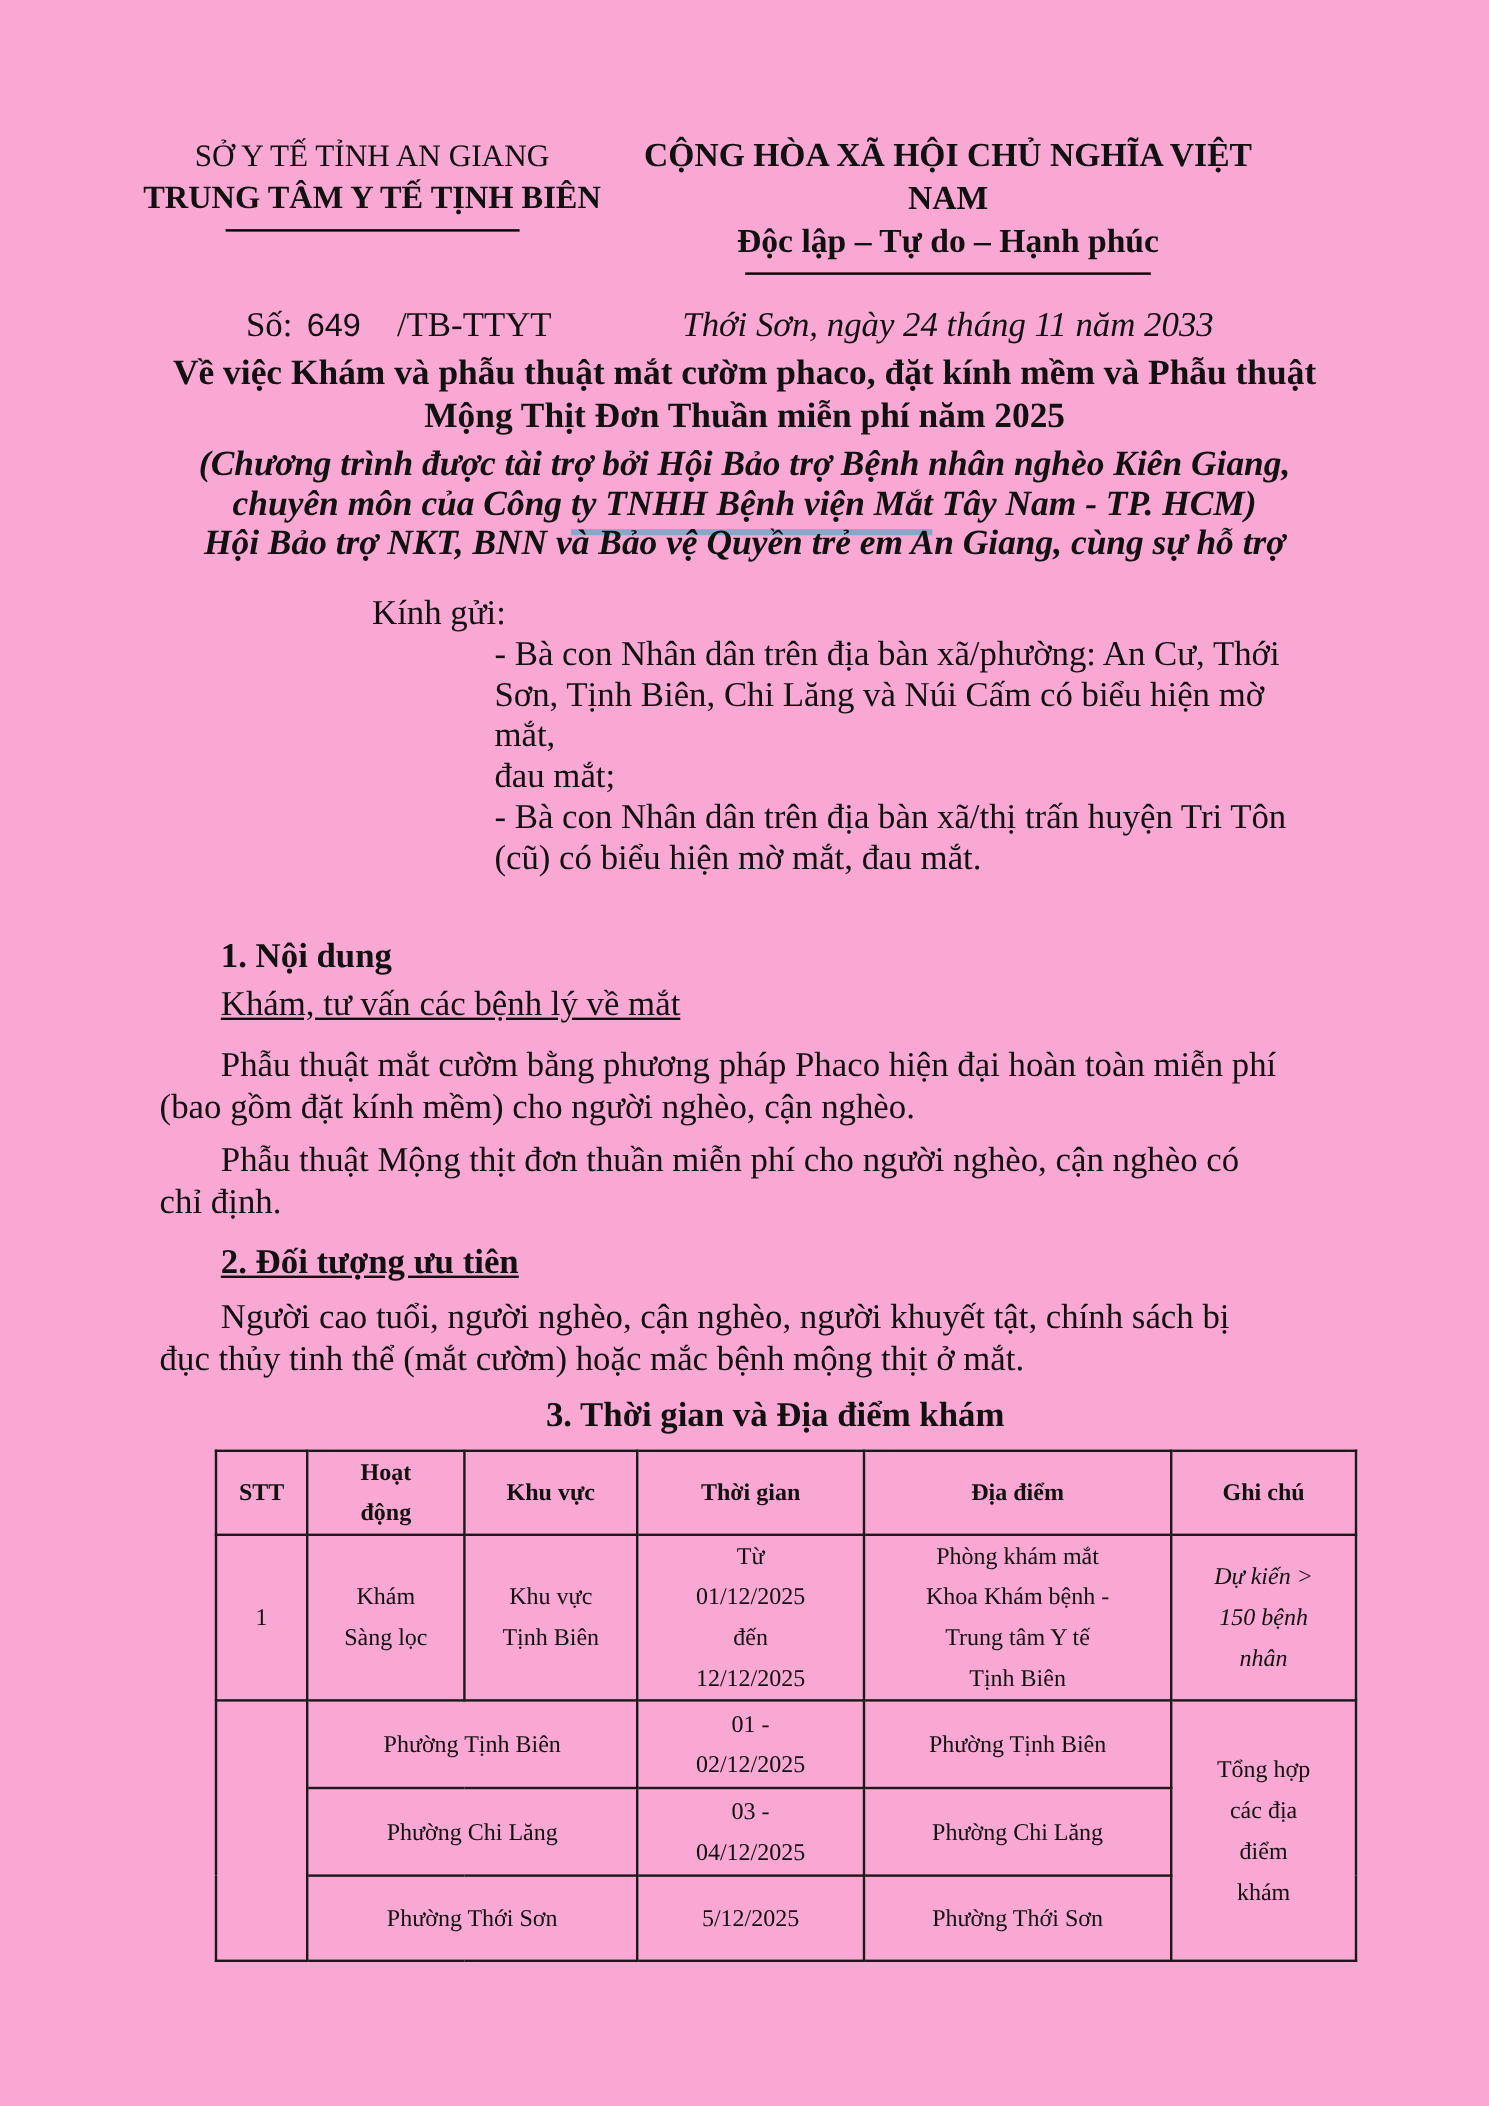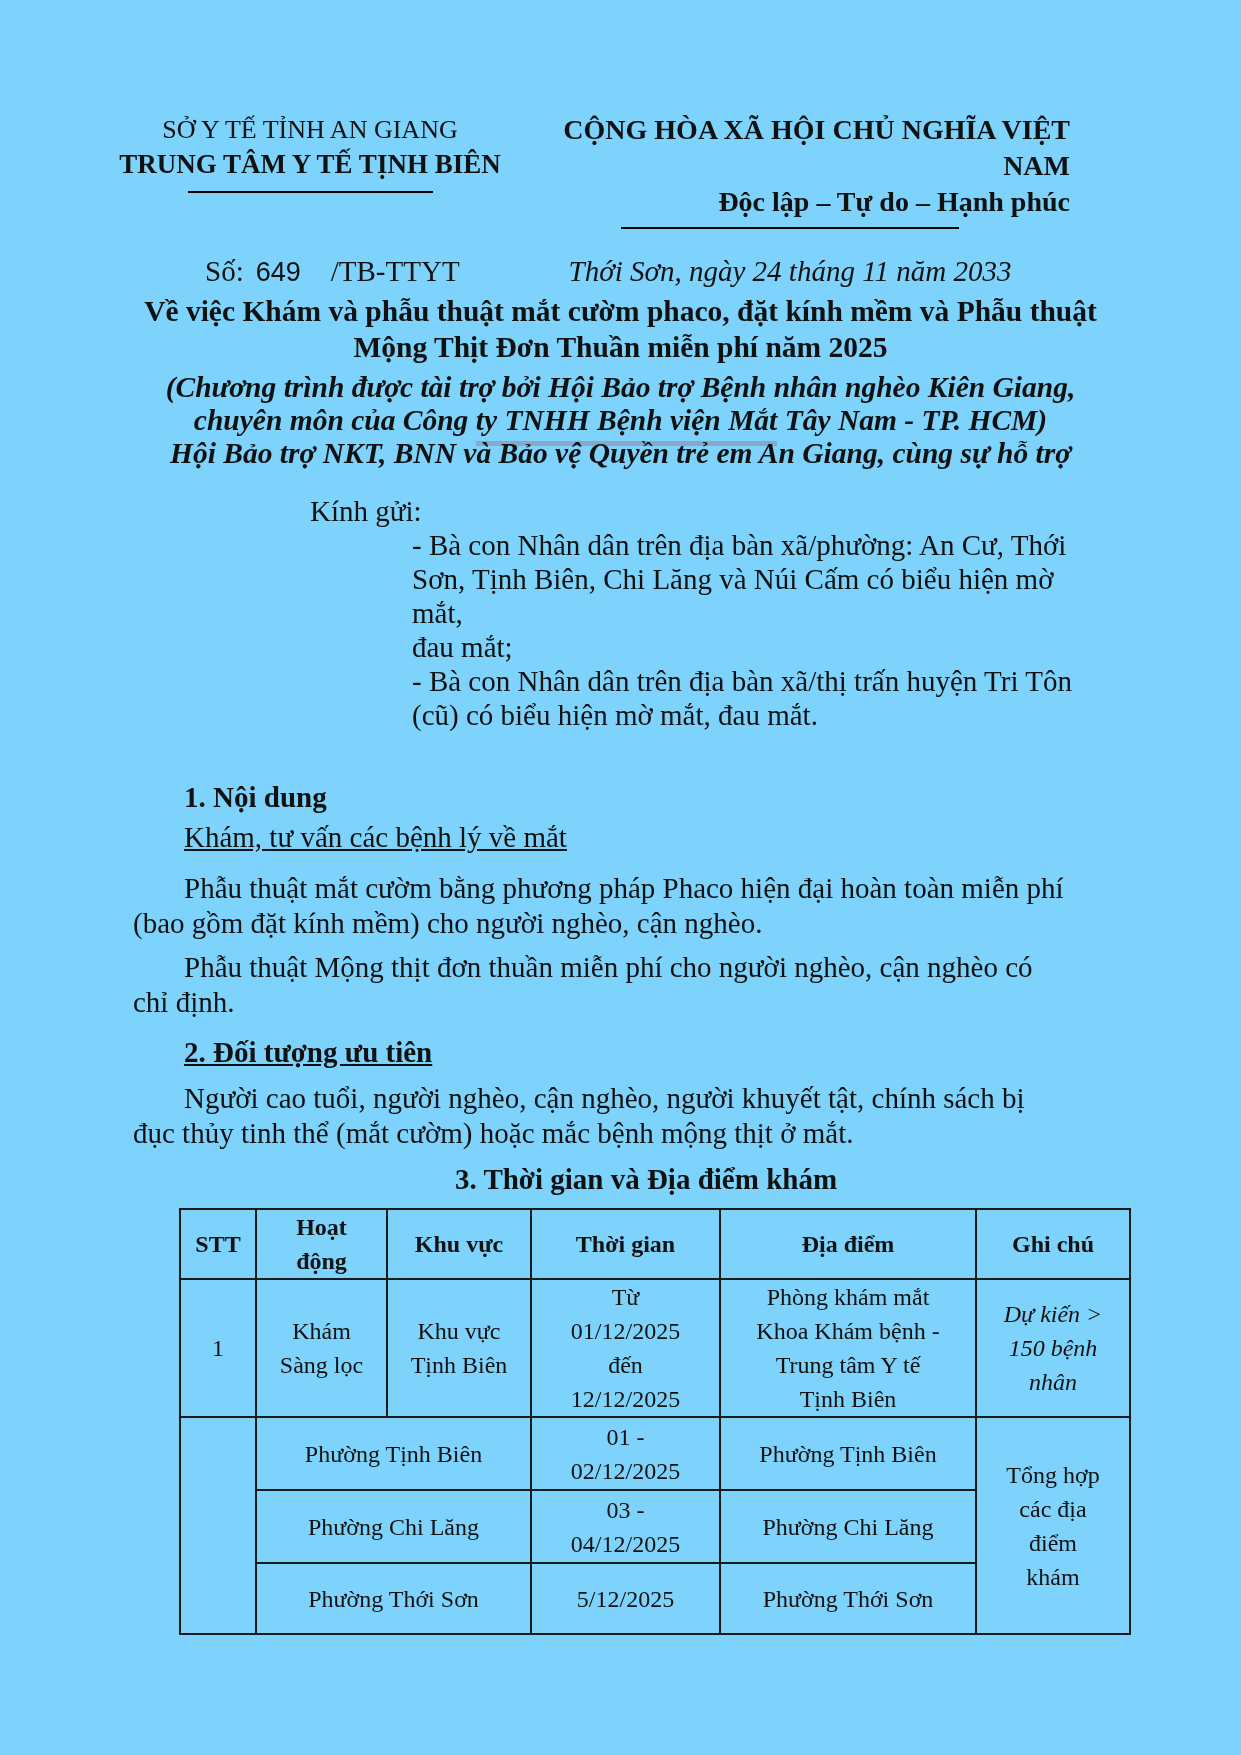--- a/index.html
+++ b/index.html
@@ -1,37 +1,37 @@
 <!DOCTYPE html>
 <html><head>
 <meta charset="utf-8">
 <style>
   html,body { margin:0; padding:0; background:#e8e8e8; }
   .page {
     position:relative;
     width:1241px; height:1755px;
     margin:0 auto;
-    background:#7dd3fc;
+    background:#f9a8d4;
     box-sizing:border-box;
     padding-top:112px;
     font-family:"Liberation Serif", serif;
     color:#111;
     overflow:hidden;
   }
   .bold { font-weight:bold; }
   .italic { font-style:italic; }
   .ml { white-space:pre-line; }
 
   
   .masthead { display:flex; align-items:flex-start; }
   .mast-left { width:400px; margin-left:110px; text-align:center; }
   .mast-right { width:560px; margin-left:0px; text-align:center; }
   .mast-line { font-size:26px; line-height:35px; }
   .mast-left .org2 { font-size:27px; }
-  .mast-right .mast-line { font-size:28px; line-height:36px;text-align:right; }
+  .mast-right .mast-line { font-size:28px; line-height:36px; }
   .mast-underline { border-top:2px solid #000; margin:9px auto 0; }
   .left-ul { width:245px; }
   .right-ul { width:338px; margin-top:7px; }
 
   
   .ref-row { display:flex; margin-top:26px; align-items:baseline; }
   .ref-no { width:400px; margin-left:110px; box-sizing:border-box; padding-left:95px; font-size:29px; }
   .ref-num { font-family:"Liberation Sans", sans-serif; font-size:27px; margin:0 30px 0 12px; }
   .ref-date { width:560px; text-align:center; font-size:29px; }
 
@@ -54,21 +54,21 @@
   .p-b { margin-top:16px; }
   .p-c { margin-top:9px; }
   .p-d { margin-top:11px; }
 
   
   table.schedule {
     border-collapse:collapse;
     table-layout:fixed;
     width:950px;
     margin:11px 0 0 46px;
-    font-size:24px;
+    font-size:20px;
   }
   .schedule th, .schedule td {
     border:2px solid #1a1a1a;
     text-align:center;
     vertical-align:middle;
     white-space:pre-line;
     line-height:34px;
     padding:0 2px;
     overflow:hidden;
   }

